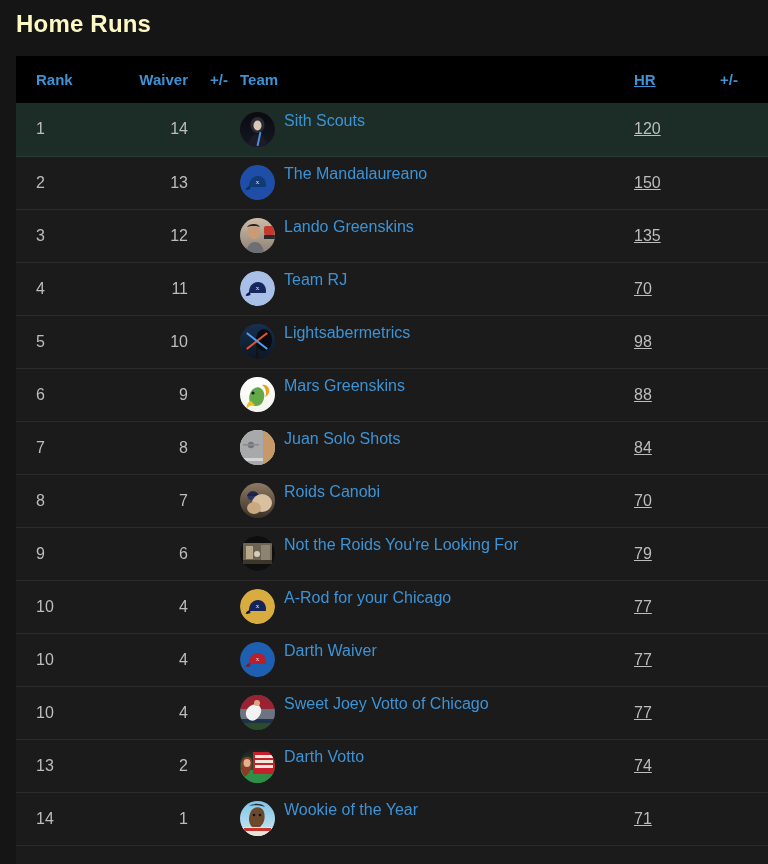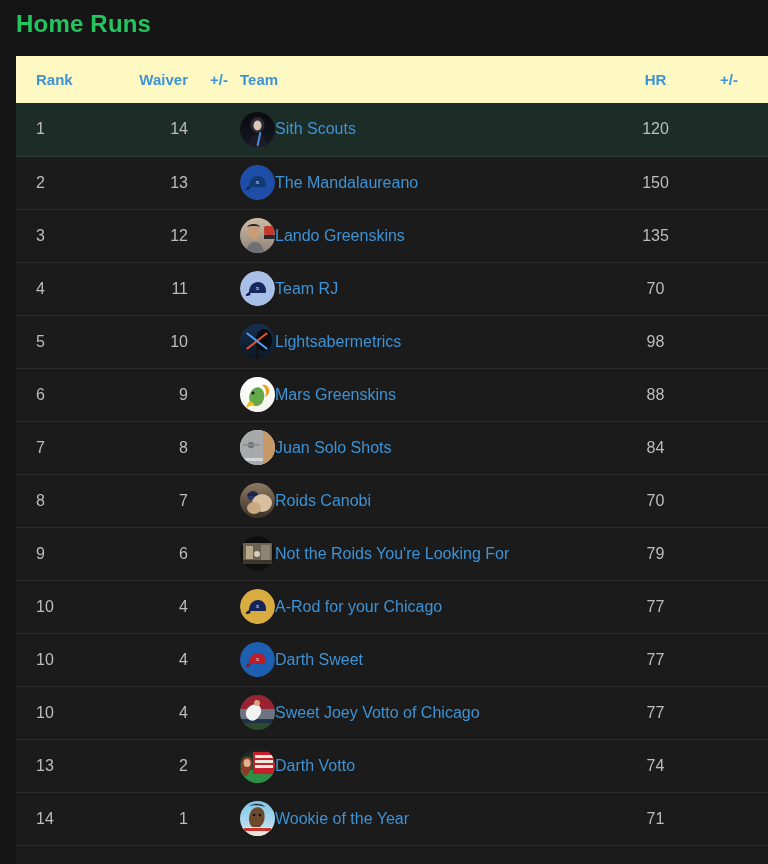--- a/index.html
+++ b/index.html
@@ -13,68 +13,68 @@
   }
 
   #page { position: relative; width: 768px; height: 864px; background: #151515; }
 
   .page-title {
     position: absolute;
     left: 16px;
     top: 10px;
     font-size: 24px;
     font-weight: bold;
-    color: #22c55e;
+    color: #fef9c3;
     letter-spacing: .2px;
     text-align: right;
   }
 
   .table-wrap {
     position: absolute;
     left: 16px;
     top: 56px;
     width: 752px;
   }
 
   .lb-table { width: 752px; border-collapse: collapse; table-layout: fixed; }
 
   .lb-table thead th {
-    background: #fef9c3;
+    background: #000000;
     color: #3d93d6;
     font-size: 15px;
     font-weight: bold;
     height: 47px;
     padding: 0;
     vertical-align: middle;
     white-space: nowrap;
   }
 
   .col-rank   { width: 100px; text-align: left;  padding-left: 20px !important; }
   .col-points { width: 80px;  text-align: right; padding-right: 8px !important; }
   .col-pm1    { width: 40px;  text-align: right; padding-right: 8px !important; }
   .col-team   { width: 398px; text-align: left;  padding-left: 4px !important; }
-  .col-hr     { width: 84px;  text-align: center; padding-right: 41px !important; }
+  .col-hr     { width: 84px;  text-align: left; padding-right: 41px !important; text-decoration: underline; }
   .col-pm2    { width: 50px;  text-align: left;  padding-left: 2px !important; }
 
   .lb-table tbody tr { background: #1b1b1b; }
   .lb-table tbody tr.highlight { background: #1c2d28; }
 
   .lb-table tbody td {
     height: 53px;
     padding: 0;
     vertical-align: middle;
     border-bottom: 1px solid #2b2b2b;
     font-size: 16px;
     color: #bdbdbd;
     white-space: nowrap;
     overflow: hidden;
   }
   .lb-table tbody tr.highlight td { border-bottom-color: #2a3a35; }
 
-  .team-cell { display: flex; align-items: center; }
+  .team-cell { display: flex; align-items: flex-start; gap: 9px; }
 
   .team-link { color: #3d93d6; font-size: 16px; text-decoration: none; cursor: pointer; }
 
   .avatar {
     width: 35px; height: 35px; border-radius: 50%;
     flex: 0 0 35px; overflow: hidden; position: relative;
     background: #2a2a2a;
   }
   .avatar svg { display: block; width: 35px; height: 35px; }
 
@@ -359,21 +359,21 @@
             <td class="col-team">
               <span class="team-cell">
                 <span class="avatar">
                   <svg viewBox="0 0 35 35">
                     <circle cx="17.5" cy="17.5" r="17.5" fill="#1d5fb0"></circle>
                     <path d="M9 21c0-6 4-10 9-10s8 4 8 9c0 .8-.1 1.6-.3 2H10c-.6 0-1-.4-1-1z" fill="#b81f2a"></path>
                     <path d="M10 21c-2.5.6-4 2-4.5 3.5 1.2.6 3.2.6 5-.4z" fill="#8f1620"></path>
                     <text x="17.5" y="19" font-size="7" fill="#f0d6d8" text-anchor="middle" font-family="serif">x</text>
                   </svg>
                 </span>
-                <a class="team-link" href="#">Darth Sweet</a>
+                <a class="team-link" href="#">Darth Waiver</a>
               </span>
             </td>
             <td class="col-hr">77</td>
             <td class="col-pm2"></td>
           </tr>
           <tr class="table-row">
             <td class="col-rank">10</td>
             <td class="col-points">4</td>
             <td class="col-pm1"></td>
             <td class="col-team">

